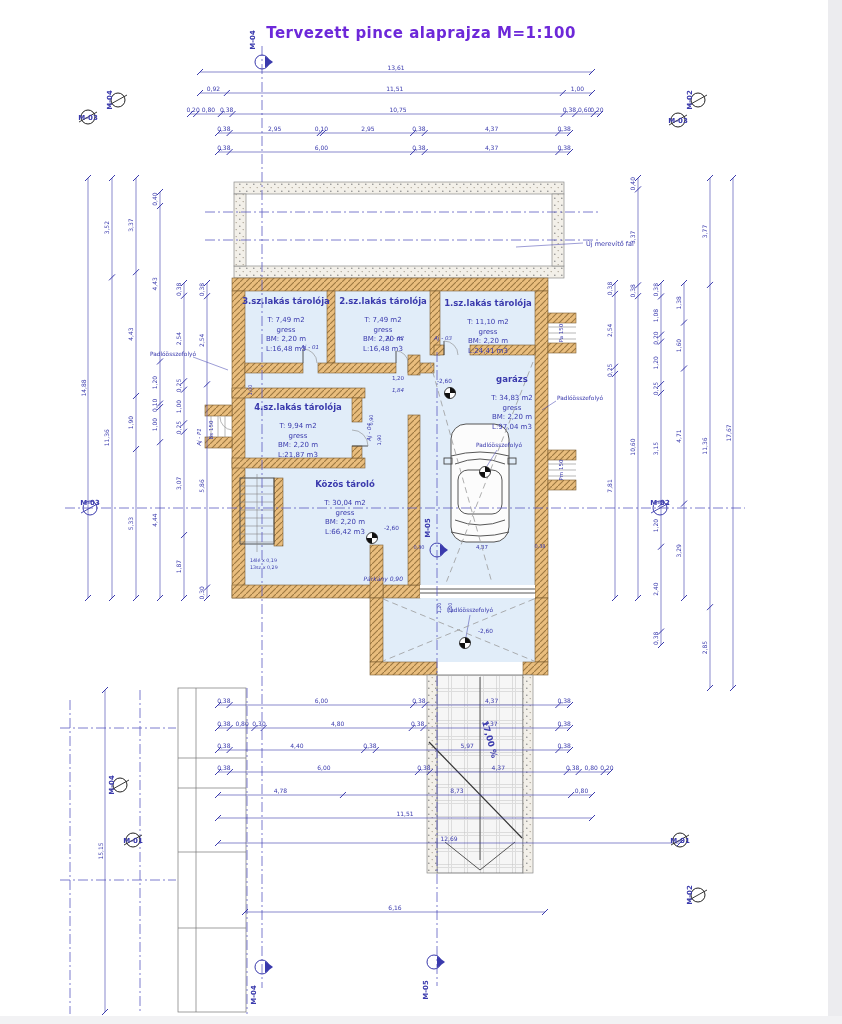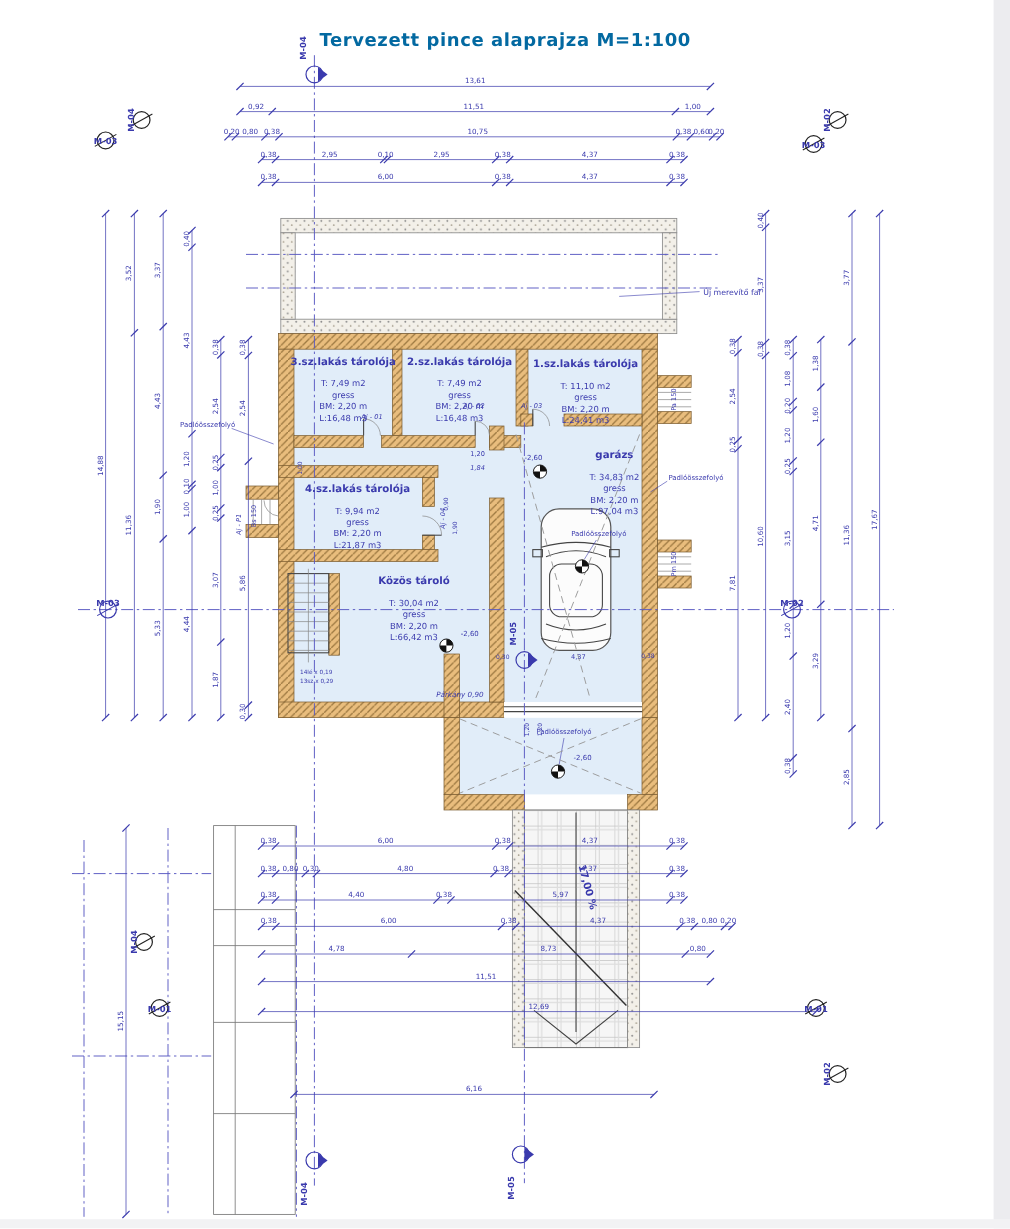--- a/index.html
+++ b/index.html
@@ -1,19 +1,19 @@
 <!DOCTYPE html>
 <html><head>
 <meta charset="utf-8">
 <style>
   html,body{margin:0;padding:0;background:#fff;}
   .page{position:relative;width:842px;height:1024px;background:#ffffff;overflow:hidden;
         font-family:"DejaVu Sans", sans-serif;}
   .title{position:absolute;left:0;top:24px;width:842px;text-align:center;
-         font-size:15px;font-weight:bold;color:#0369a1;letter-spacing:.5px;}
+         font-size:15px;font-weight:bold;color:#6d28d9;letter-spacing:.5px;}
   svg{position:absolute;left:0;top:0;}
   svg text{font-family:"DejaVu Sans", sans-serif;fill:#3a3aad;}
   .hatch{fill:url(#hatchP);stroke:#7a5c30;stroke-width:.6;}
   .dots{fill:url(#dotsP);stroke:#8a8a8a;stroke-width:.7;}
   .room{fill:#e1edf9;stroke:none;}
   .grid{fill:url(#gridP);stroke:#666;stroke-width:.8;}
   .white{fill:#fff;stroke:none;}
   .ln{stroke:#444;stroke-width:.9;fill:none;}
   .lnb{stroke:#333;stroke-width:1.2;fill:none;}
   .thin{stroke:#888;stroke-width:.6;fill:none;}

